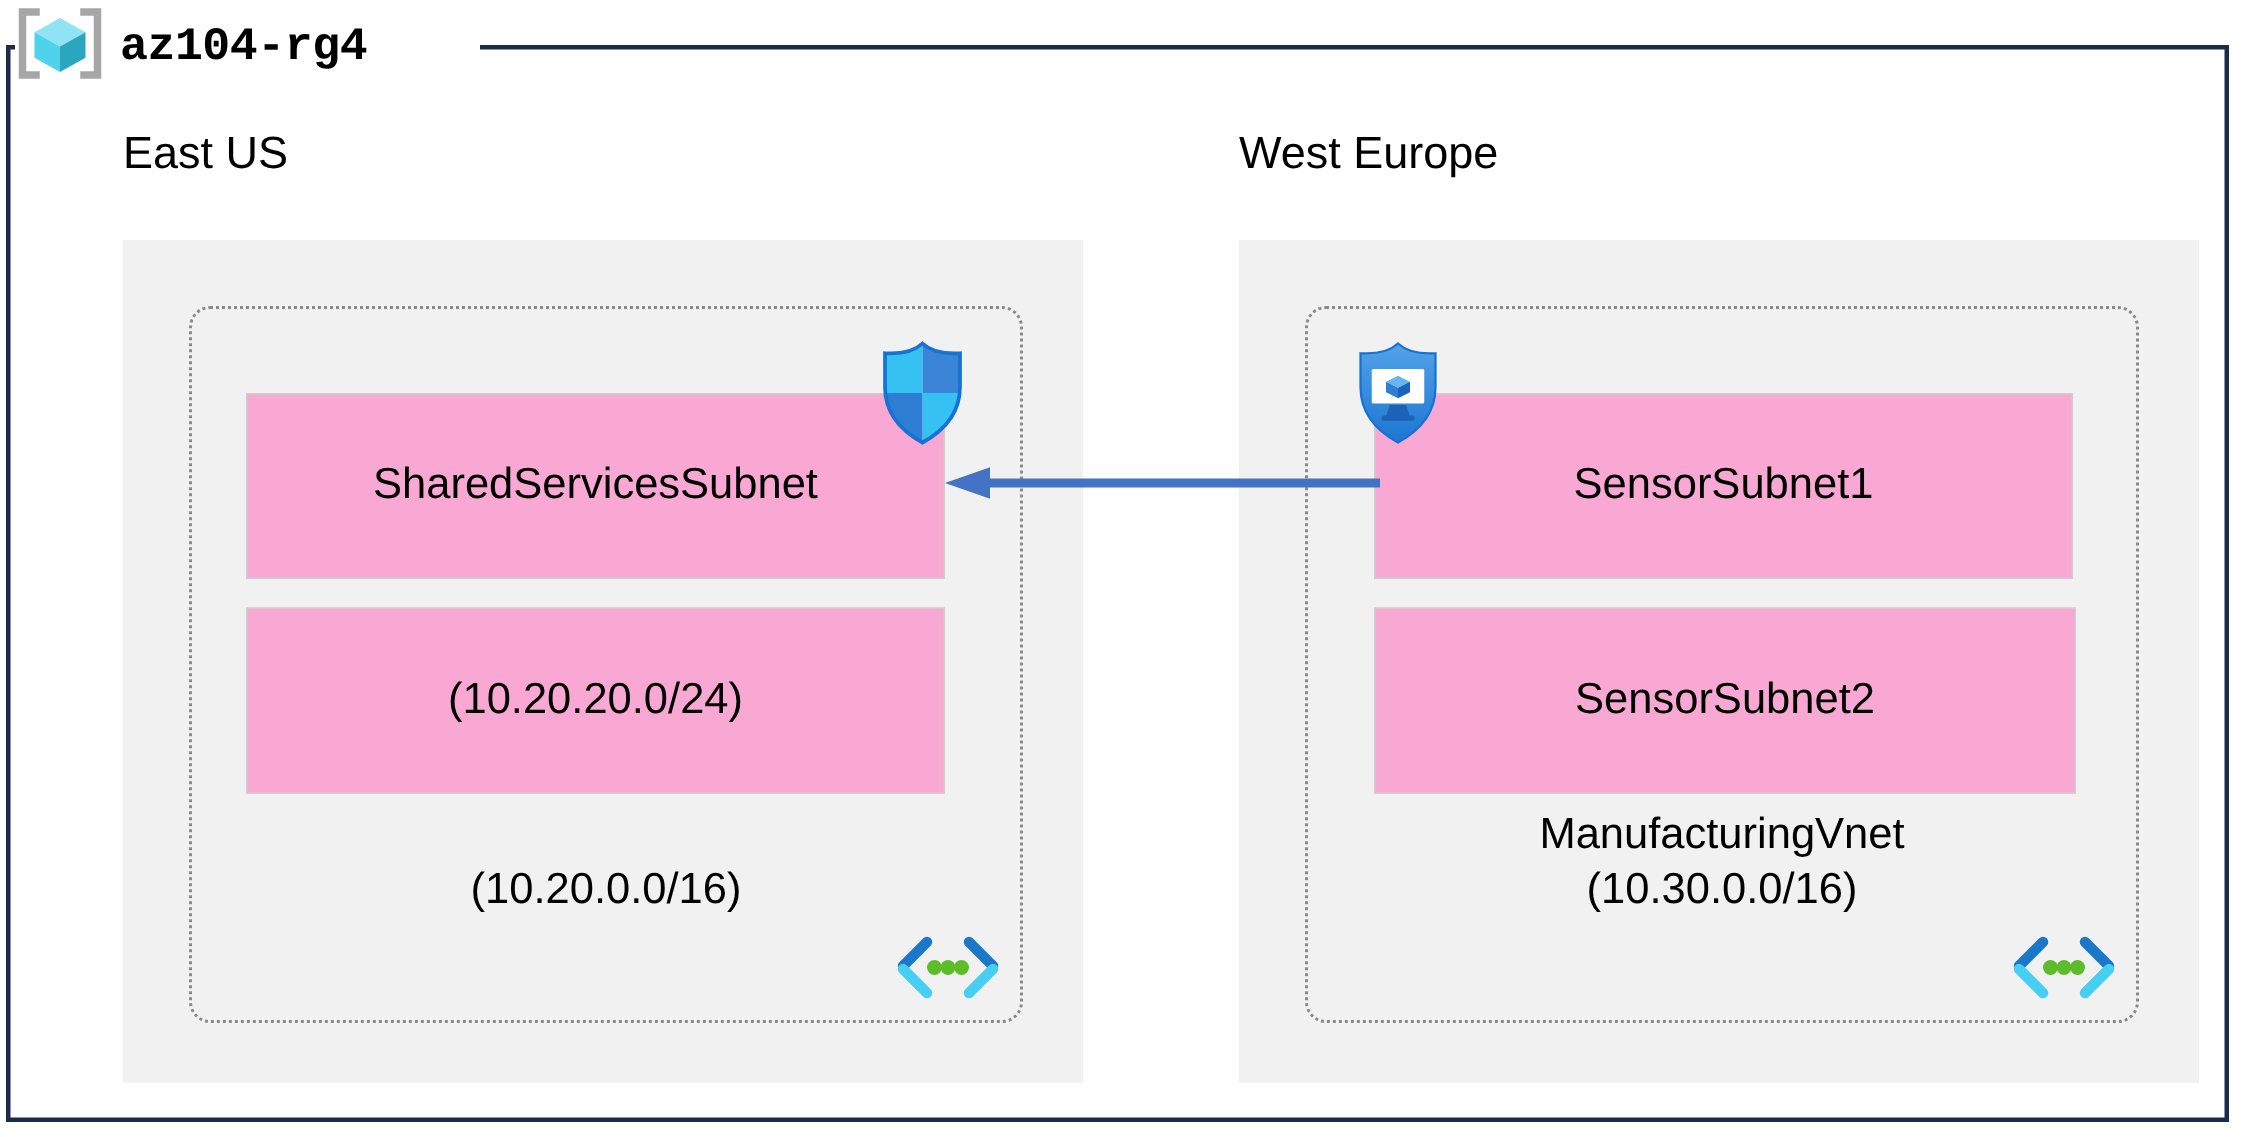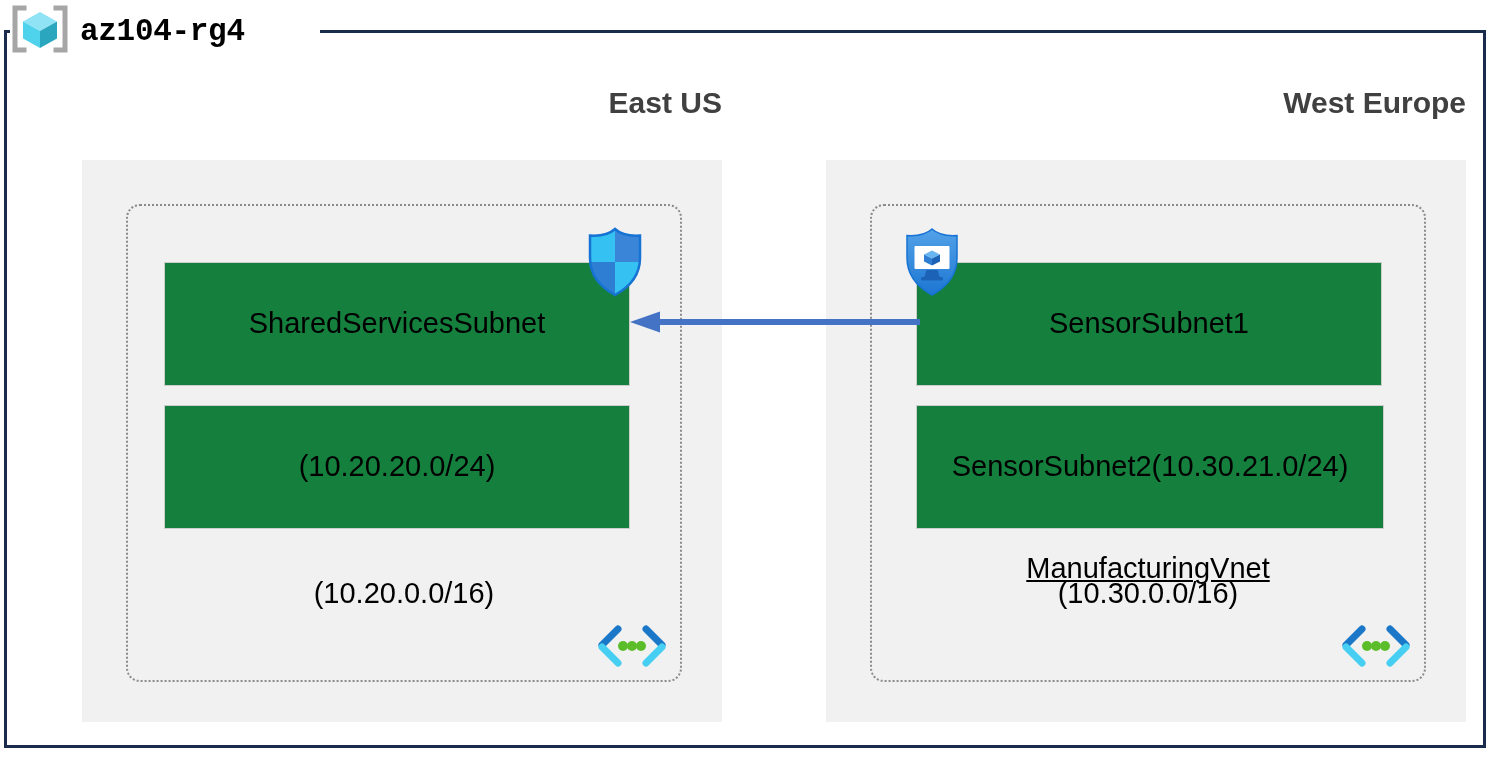--- a/index.html
+++ b/index.html
@@ -52,25 +52,24 @@
     white-space: nowrap;
   }
 
   
   .region {
     position: absolute;
     top: 85px;
   }
   .region-label {
     font-size: 30px;
-    color: #404040;
-    text-align: right;
+    color: #000000;
+    text-align: left;
     line-height: 1.2;
     width: 100%;
-    font-weight: bold;
   }
   .region-box {
     position: absolute;
     top: 160px;
     background: #F1F1F1;
   }
 
   
   .vnet {
     position: absolute;
@@ -85,25 +84,25 @@
     width: 100%;
     text-align: center;
     font-size: 29px;
     color: #000000;
     line-height: 1.28;
   }
 
   
   .subnet {
     position: absolute;
-    background: #15803d;
+    background: #f9a8d4;
     border: 1px solid #CDCDCD;
     box-sizing: border-box;
     display: flex;
-    flex-direction: row;
+    flex-direction: column;
     align-items: center;
     justify-content: center;
   }
   .subnet-name, .subnet-cidr {
     font-size: 29px;
     color: #000000;
     line-height: 1.22;
     text-align: center;
   }
 
@@ -196,21 +195,21 @@
   <div class="subnet-cidr">(10.20.20.0/24)</div>
 </div>
 
 <div class="region" style="left:826px; width:640px;">
   <div class="region-label">West Europe</div>
 </div>
 
 <div class="region-box" style="left:826px; width:640px; height:562px;"></div>
 
 <div class="vnet" style="left:870px; top:204px; width:556px; height:478px;">
-  <div class="vnet-label" style="top:344px;text-decoration:underline;">ManufacturingVnet</div>
+  <div class="vnet-label" style="top:332px;">ManufacturingVnet</div>
   <div class="vnet-label" style="top:369px;">(10.30.0.0/16)</div>
 
   <span class="icon-abs" style="right:12px; bottom:6px;">
     <svg width="72" height="46" viewBox="0 0 72 46" xmlns="http://www.w3.org/2000/svg">
       <path d="M22 5 L6 21" stroke="#1B77C8" stroke-width="7" stroke-linecap="round" fill="none"></path>
       <path d="M6 23 L22 39" stroke="#46CFF2" stroke-width="7" stroke-linecap="round" fill="none"></path>
       <path d="M50 5 L66 21" stroke="#1B77C8" stroke-width="7" stroke-linecap="round" fill="none"></path>
       <path d="M66 23 L50 39" stroke="#46CFF2" stroke-width="7" stroke-linecap="round" fill="none"></path>
       <circle cx="27" cy="22" r="5" fill="#5BBD2A"></circle>
       <circle cx="36" cy="22" r="5" fill="#5BBD2A"></circle>
@@ -239,21 +238,20 @@
     <rect x="22" y="51" width="22" height="3.5" rx="1.5" fill="#1C63B8"></rect>
 
     <path d="M33 24.5 L41 28.5 L33 32.5 L25 28.5 Z" fill="#68B5F0"></path>
     <path d="M25 28.5 L33 32.5 L33 39.5 L25 35.5 Z" fill="#2E7FD4"></path>
     <path d="M41 28.5 L41 35.5 L33 39.5 L33 32.5 Z" fill="#1C63B8"></path>
   </svg>
 </span>
 
 <div class="subnet" style="left:916px; top:405px; width:468px; height:124px;">
   <div class="subnet-name">SensorSubnet2</div>
-  <div class="subnet-cidr">(10.30.21.0/24)</div>
 </div>
 
 <div id="peer-arrow">
   <svg width="290" height="22" viewBox="0 0 290 22" xmlns="http://www.w3.org/2000/svg">
     <line x1="290" y1="11" x2="28" y2="11" stroke="#4472C4" stroke-width="6"></line>
     <path d="M0 11 L30 0.5 L30 21.5 Z" fill="#4472C4"></path>
   </svg>
 </div>
 
 </body></html>

